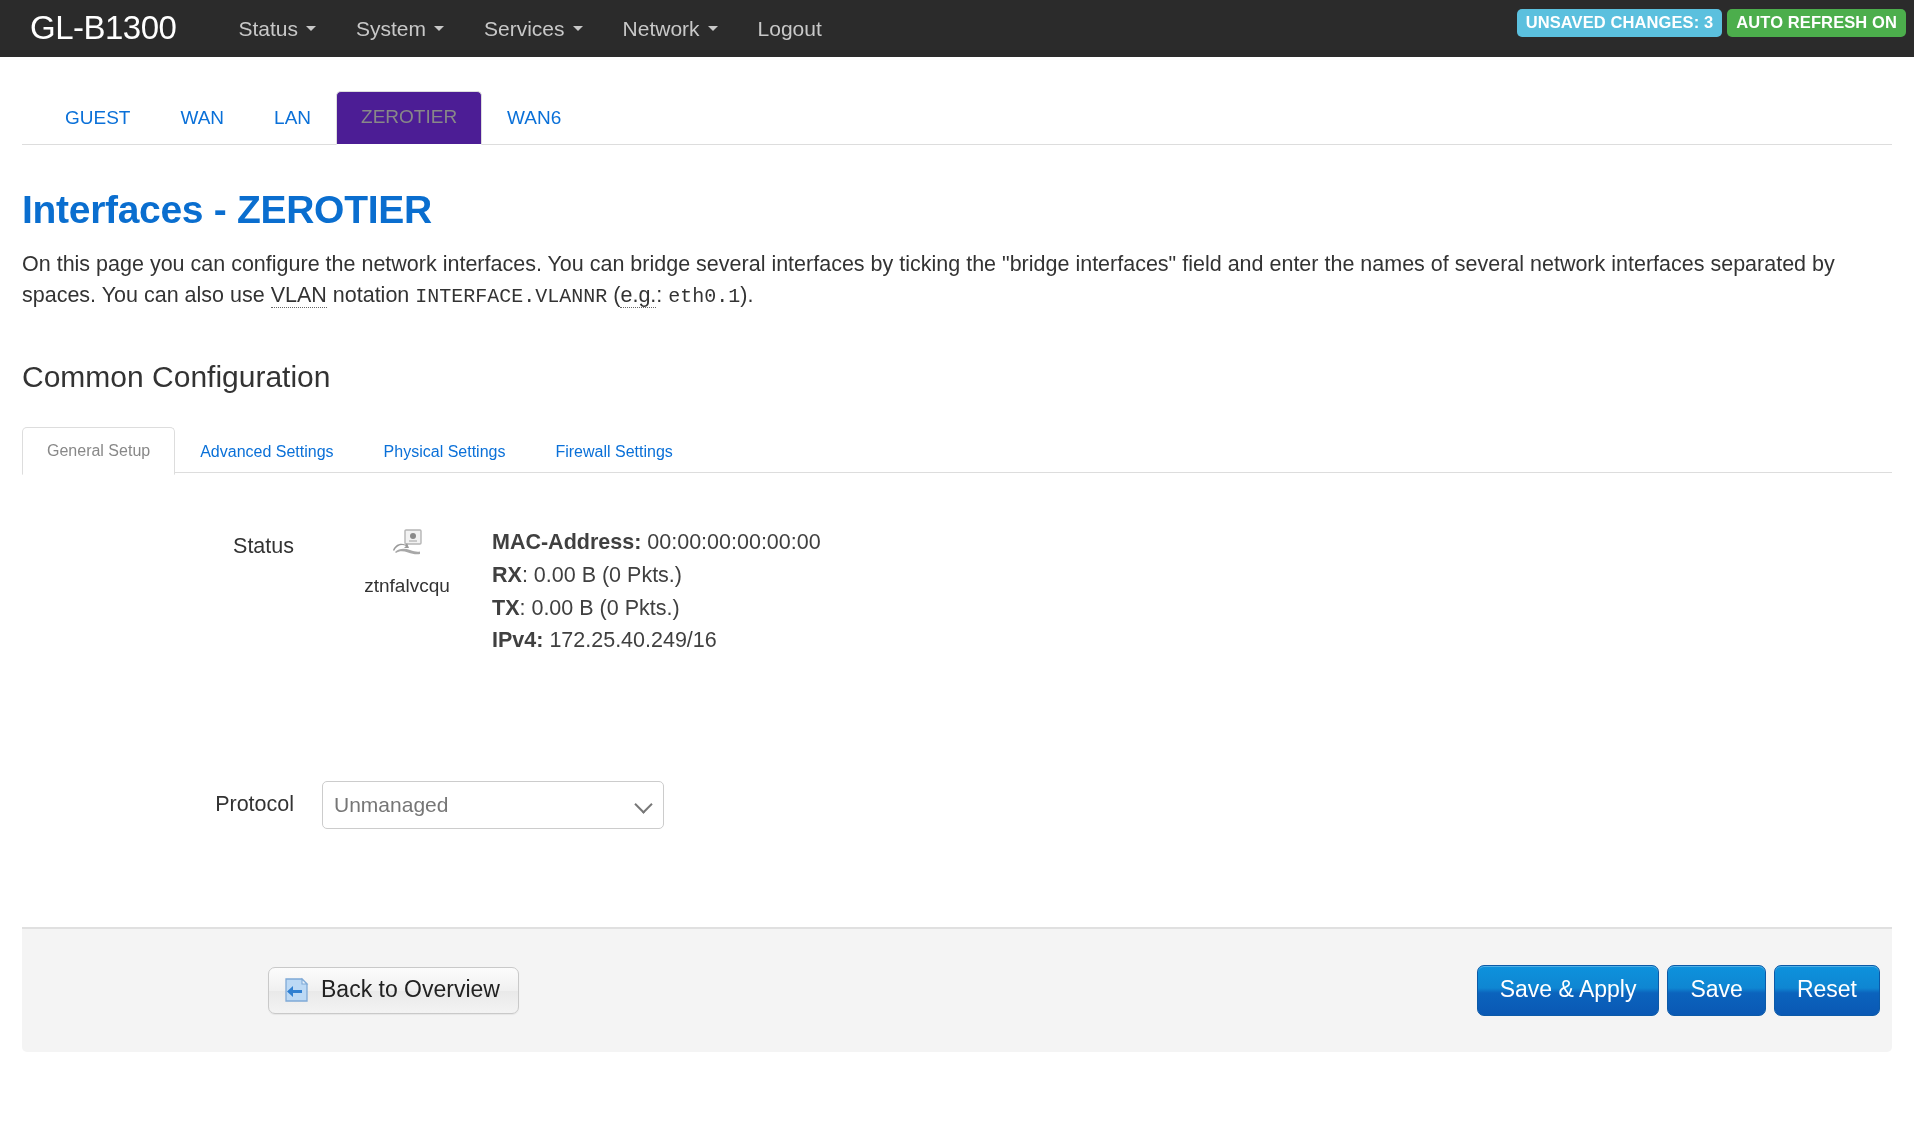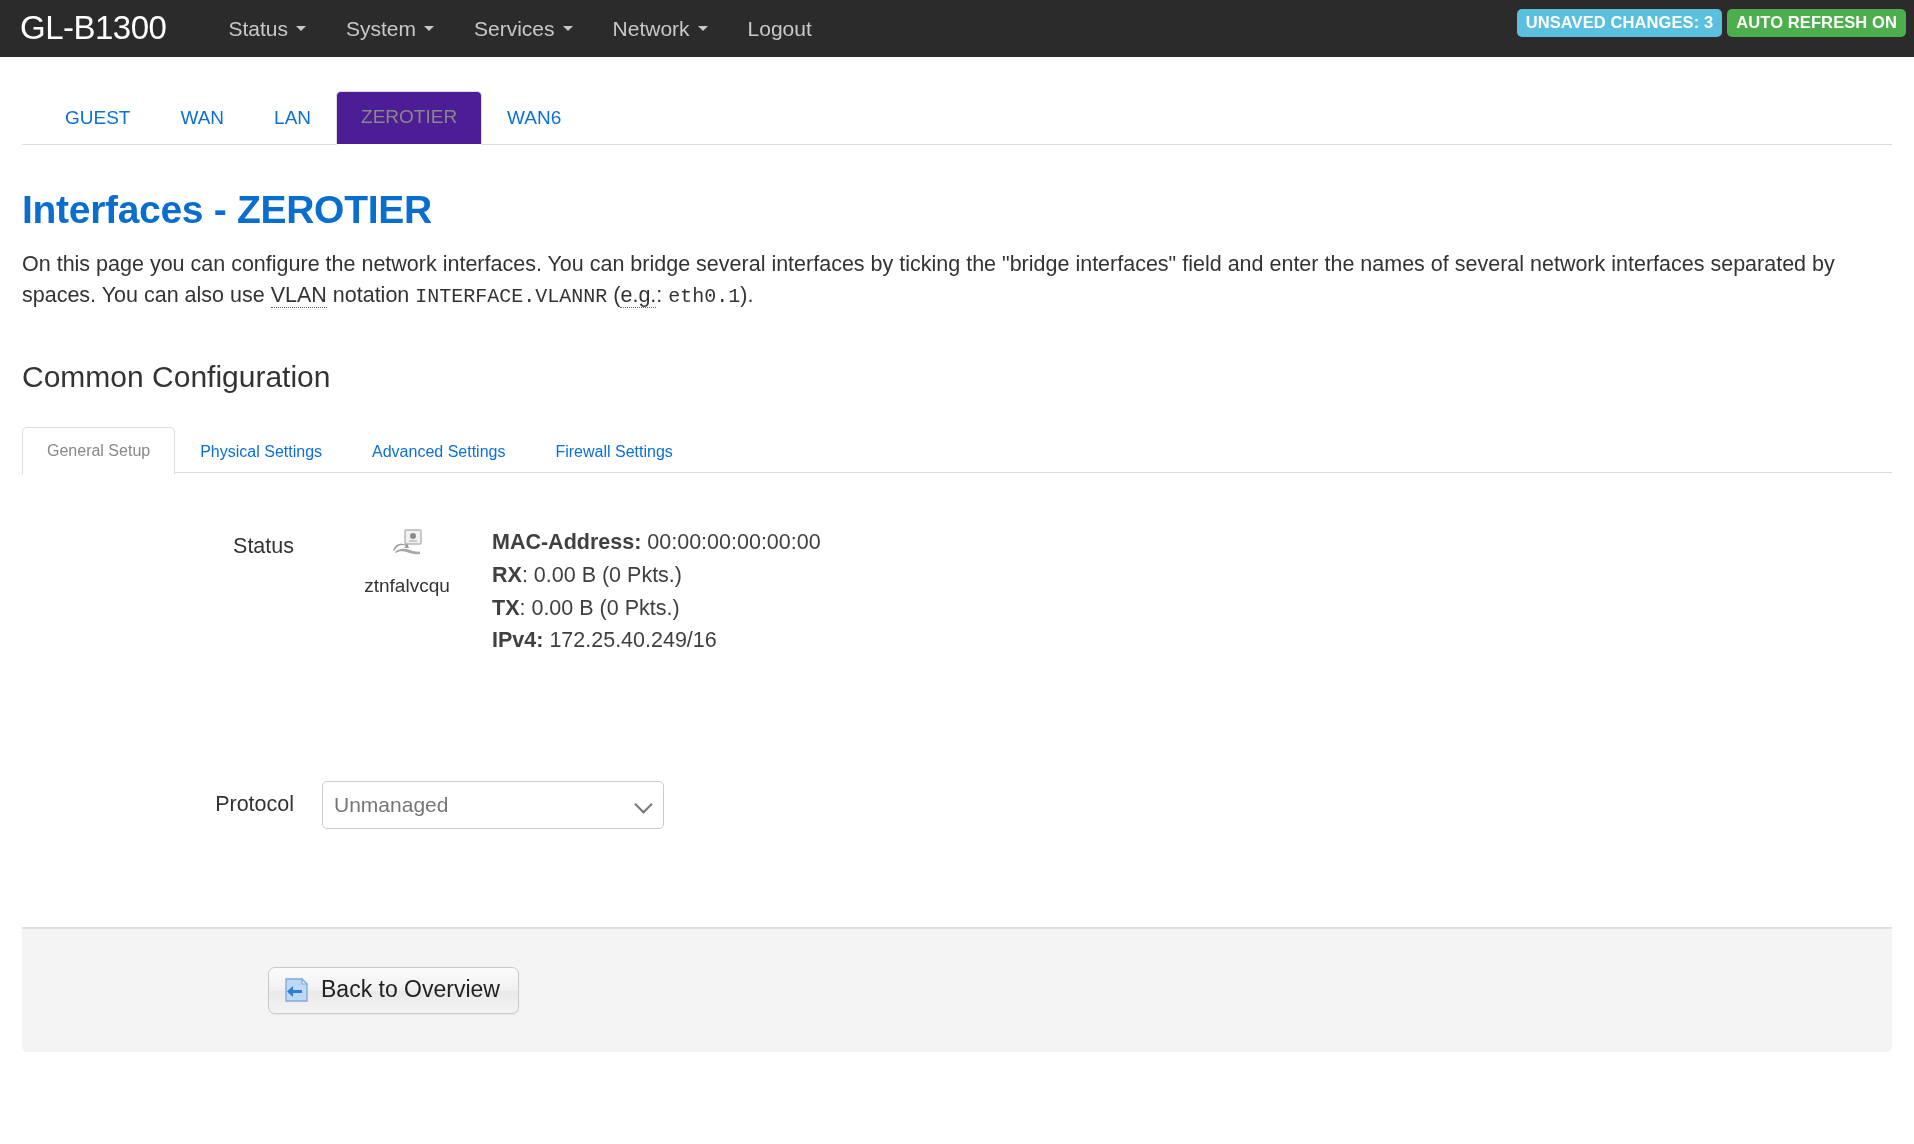--- a/index.html
+++ b/index.html
@@ -12,21 +12,21 @@
     -webkit-font-smoothing: antialiased;
   }
 
   
   .navbar {
     height: 57px;
     background: #2b2b2b;
     display: flex;
     align-items: center;
     position: relative;
-    padding-left: 20px;
+    padding-left: 30px;
   }
   .brand {
     color: #ffffff;
     font-size: 33px;
     font-weight: 400;
     letter-spacing: -0.5px;
     margin-right: 42px;
     line-height: 1;
     padding-bottom: 3px;
   }
@@ -329,22 +329,22 @@
     <div class="tab">WAN6</div>
   </div>
 
   <h1 class="page-title">Interfaces - ZEROTIER</h1>
   <p class="page-desc"><span>On this page you can configure the network interfaces. You can bridge several interfaces by ticking the "bridge interfaces" field and enter the names of several network interfaces separated by spaces. You can also use </span><abbr>VLAN</abbr><span> notation </span><code class="mono">INTERFACE.VLANNR</code><span> (</span><abbr>e.g.</abbr><span>: </span><code class="mono">eth0.1</code><span>).</span></p>
 
   <h2 class="section-title">Common Configuration</h2>
 
   <div class="subtabbar">
     <div class="subtab active">General Setup</div>
+    <div class="subtab">Advanced Settings</div>
     <div class="subtab">Physical Settings</div>
-    <div class="subtab">Advanced Settings</div>
     <div class="subtab">Firewall Settings</div>
   </div>
 
   <div class="form-area">
 
     <div class="form-row">
       <div class="form-label">Status</div>
       <div class="form-field">
         <div class="iface-status">
           <div class="iface-badge">
@@ -384,13 +384,18 @@
 
 <div class="footer">
   <button class="btn-back">
     <svg width="28" height="28" viewBox="0 0 28 28" aria-hidden="true">
       <path d="M3 3 H19 L24 8 V25 H3 Z" fill="#bcd9f5" stroke="#7fa9d6" stroke-width="1.3"></path>
       <path d="M19 3 L19 8 L24 8 Z" fill="#e8f2fc" stroke="#7fa9d6" stroke-width="1.1"></path>
       <path d="M19 14 H10 V10 L4 15.5 L10 21 V17 H19 Z" fill="#2f7fd1"></path>
     </svg>
     <span>Back to Overview</span>
   </button>
+  <div class="btns-right">
+    <button class="btn-blue">Save &amp; Apply</button>
+    <button class="btn-blue">Save</button>
+    <button class="btn-blue">Reset</button>
+  </div>
 </div>
 
 </body></html>

